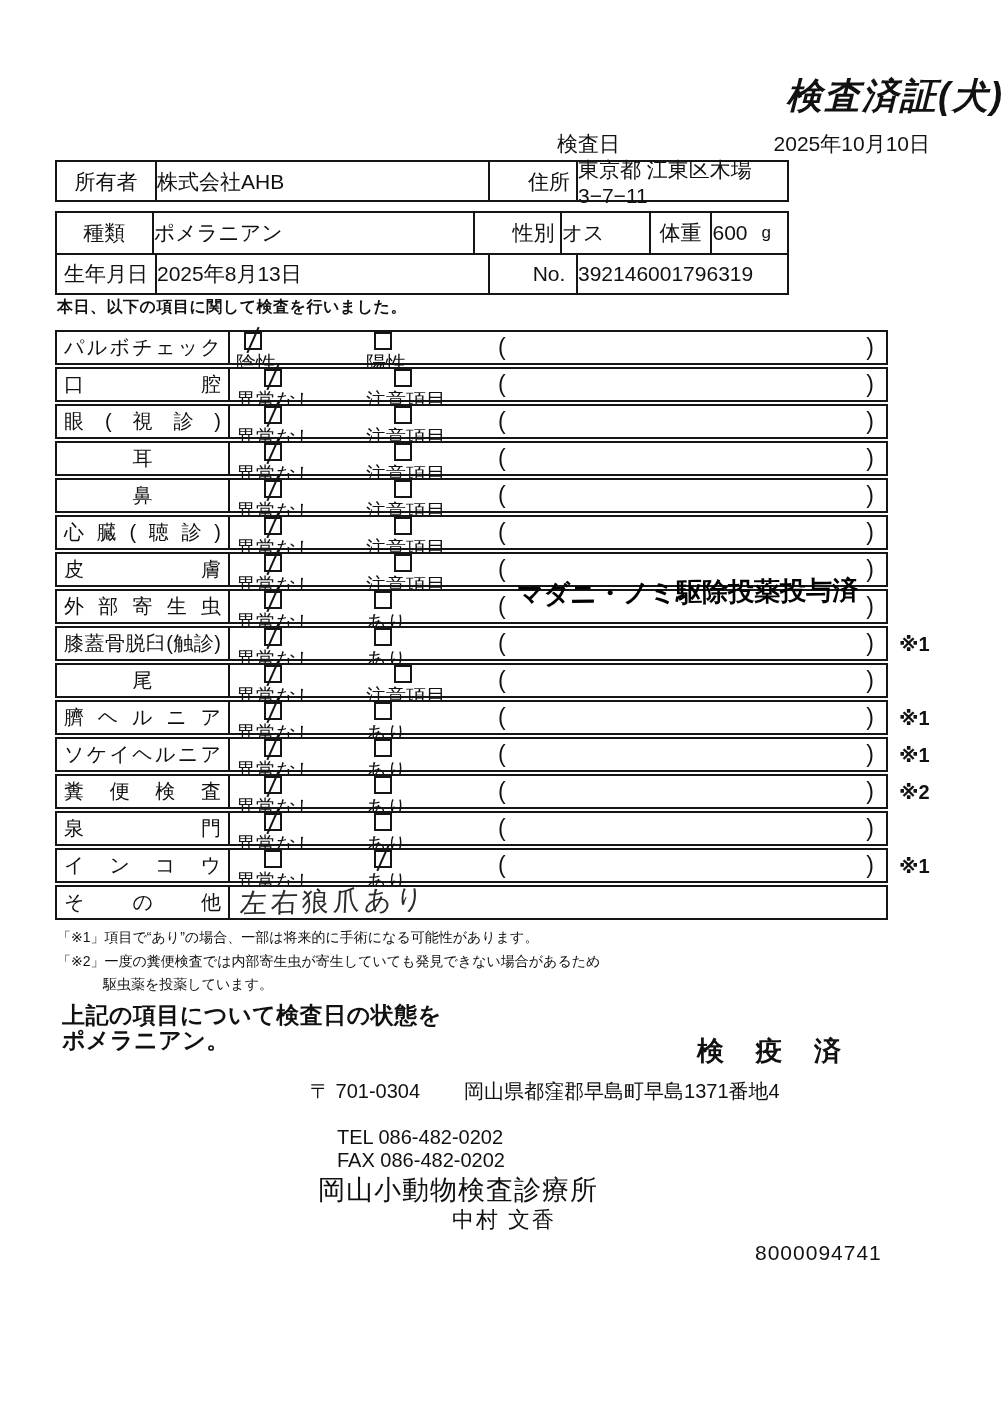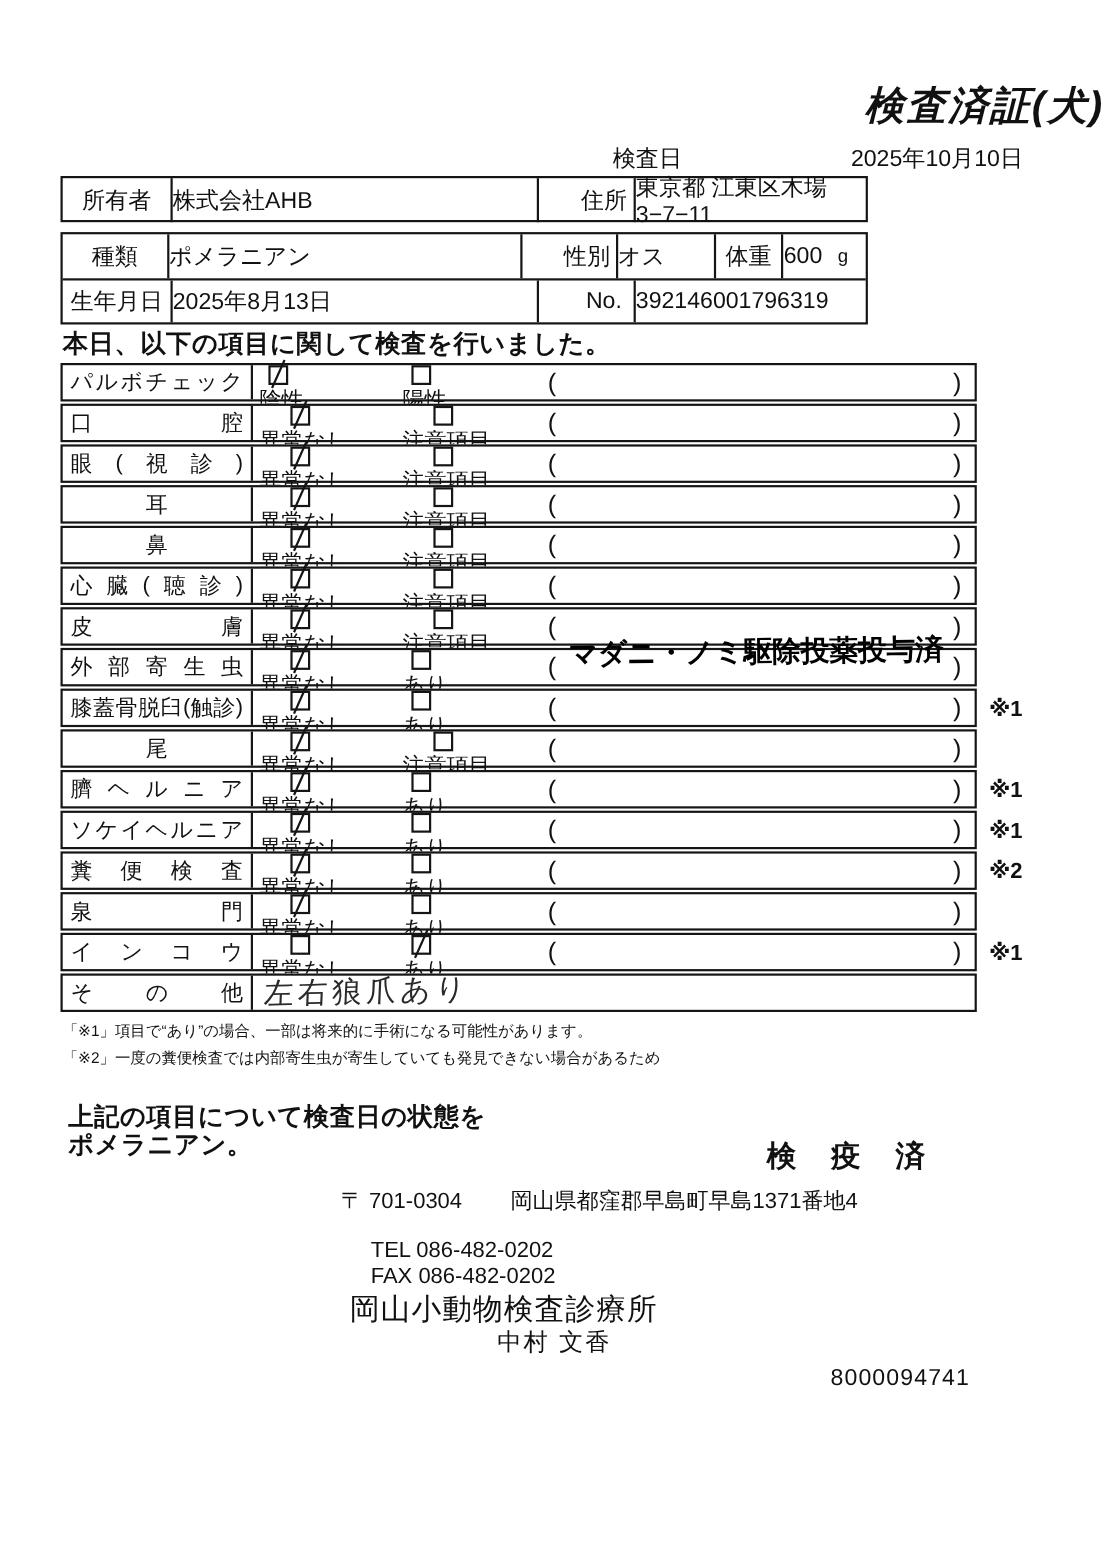--- a/index.html
+++ b/index.html
@@ -31,21 +31,21 @@
   .w-lab2{width:88px;padding-left:32px;}
   .w-sex{width:92px;}
   .w-wlab{width:64px;}
   .grow{flex:1;}
   .weight-val{justify-content:flex-end;padding-right:16px;}
   .weight-val .unit{font-size:17px;margin-left:14px;}
   #owner-table{top:160px;height:42px;}
   #animal-table{top:211px;}
 
   
-  .intro{position:absolute;top:297px;left:57px;font-size:23px;font-weight:600;letter-spacing:0.5px;}
+  .intro{position:absolute;top:297px;left:57px;font-size:16px;font-weight:600;letter-spacing:0.5px;}
 
   
   .checklist{position:absolute;top:330px;left:55px;width:833px;}
   .crow{position:relative;display:flex;height:31px;border:2px solid #151515;margin-bottom:2px;box-sizing:content-box;background:#fff;}
   .rlabel{width:173px;box-sizing:border-box;border-right:2px solid #151515;
     display:flex;justify-content:space-between;align-items:center;
     padding:0 7px;font-size:20px;overflow:hidden;}
   .rlabel.center{justify-content:center;}
   .rbody{flex:1;position:relative;}
   .opt{position:absolute;top:0;height:100%;display:flex;align-items:center;font-size:20px;flex-direction:column;}
@@ -439,20 +439,21 @@
         </div>
         <div class="rbody">
           <span class="handwriting">左右狼爪あり</span>
         </div>
       </div>
     </div>
 
   <div class="footnotes">
     <div>「※1」項目で“あり”の場合、一部は将来的に手術になる可能性があります。</div>
     <div>「※2」一度の糞便検査では内部寄生虫が寄生していても発見できない場合があるため</div>
+    <div class="indent">駆虫薬を投薬しています。</div>
   </div>
 
   <div class="disclaimer">
     <div>上記の項目について検査日の状態を</div>
     <div>ポメラニアン。</div>
   </div>
 
   <div class="quarantine">検 疫 済</div>
 
   <div class="postal-line">

